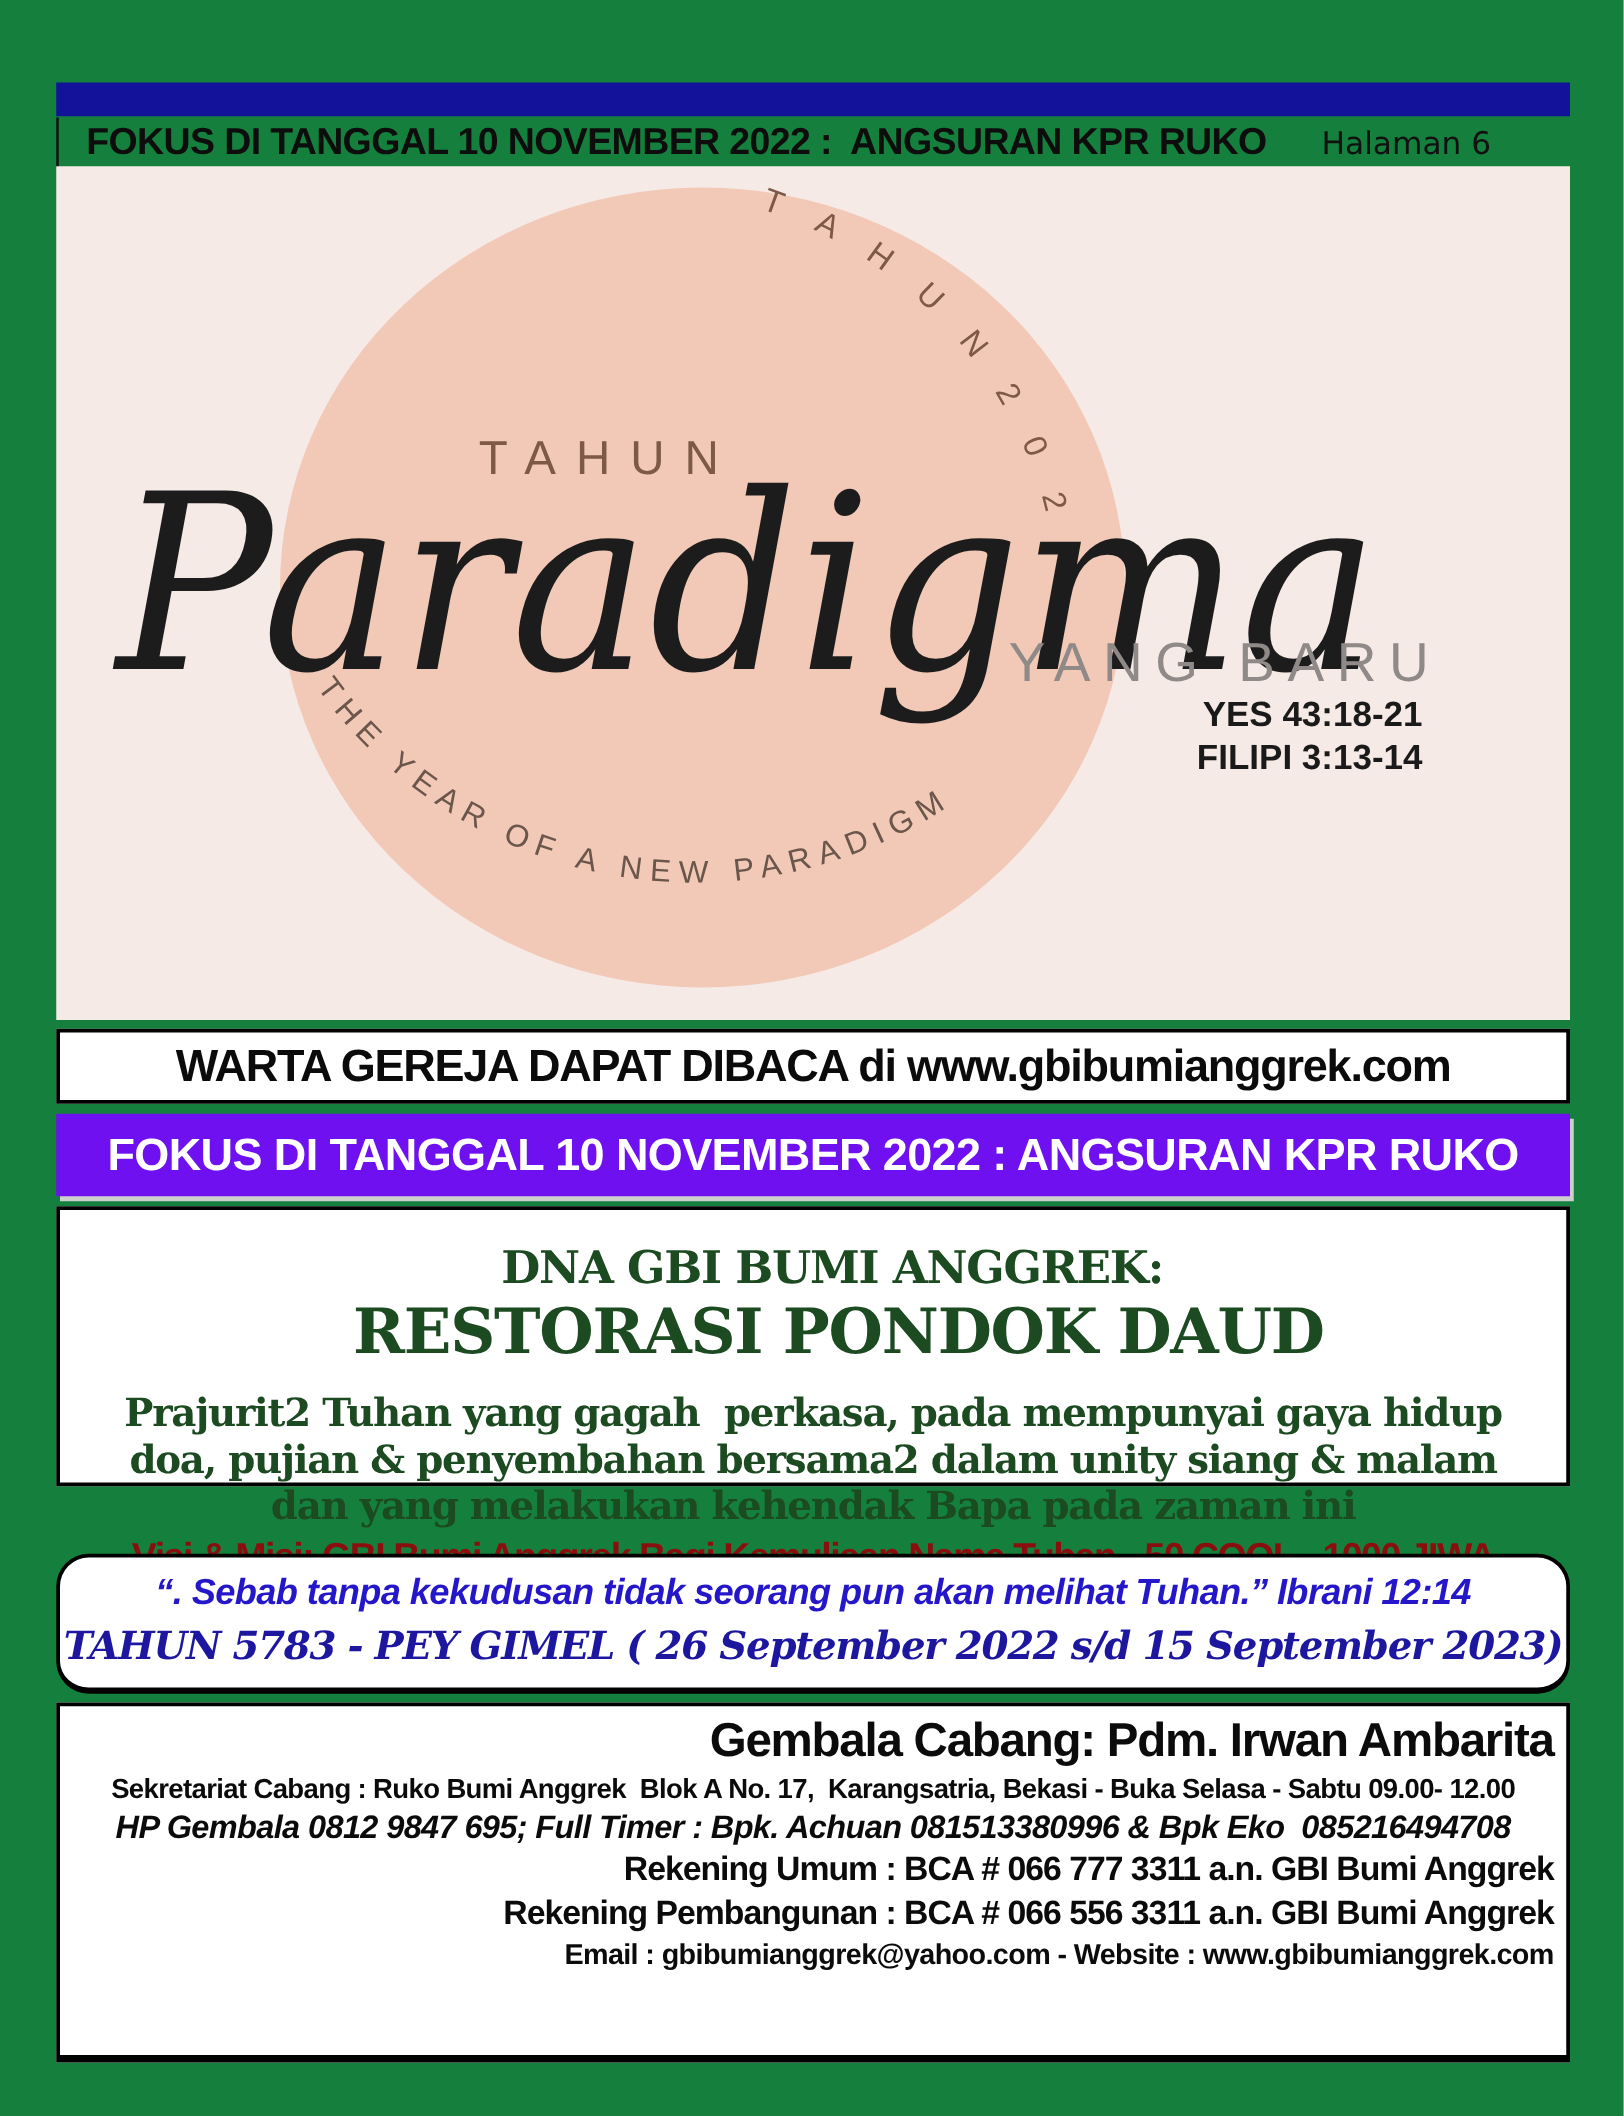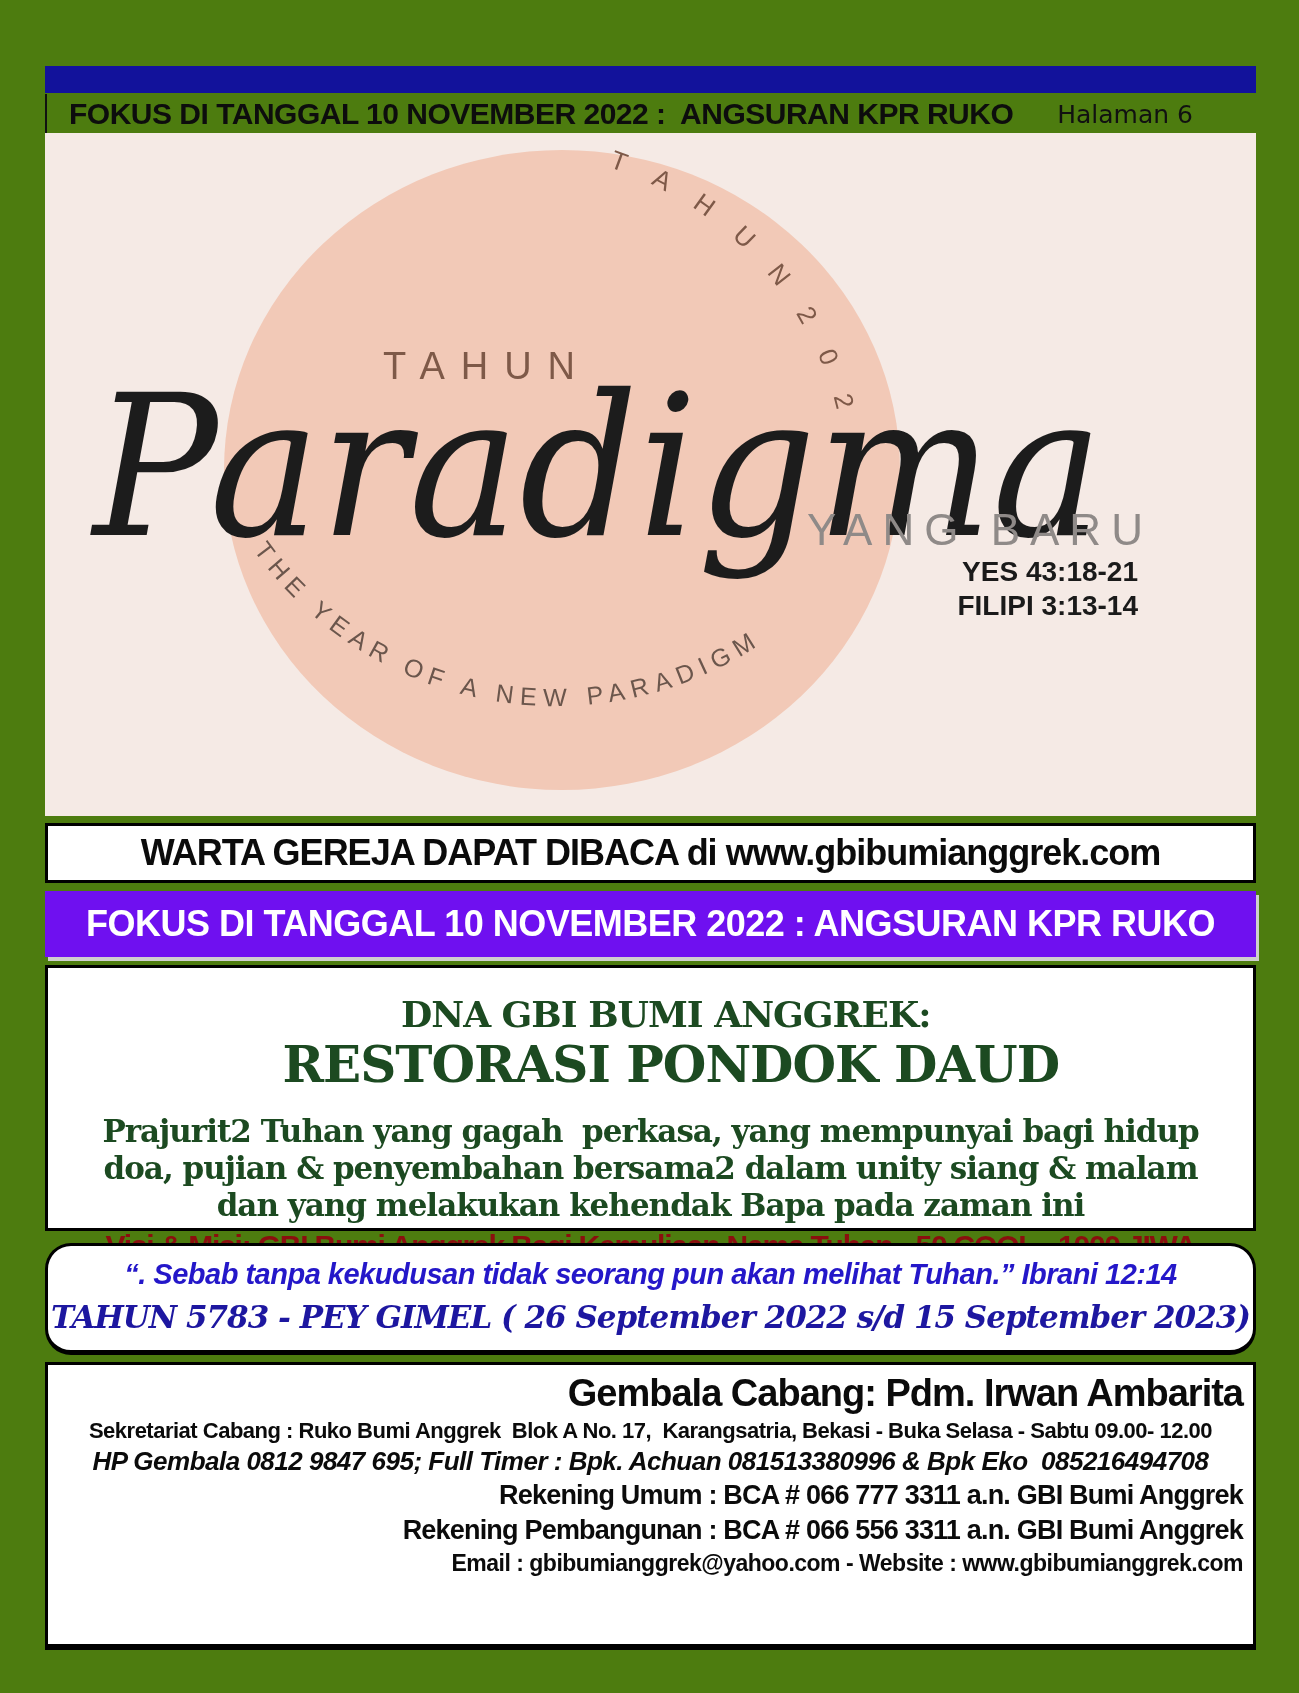--- a/index.html
+++ b/index.html
@@ -1,16 +1,16 @@
 <!DOCTYPE html>
 <html><head>
 <meta charset="utf-8">
 <style>
   html,body{margin:0;padding:0;background:#ffffff;}
-  .page{position:relative;width:1299px;height:1693px;background:#4d7c0f;
+  .page{position:relative;width:1299px;height:1693px;background:#15803d;
         font-family:"Liberation Sans",sans-serif;overflow:hidden;}
   .abs{position:absolute;}
 
   
   .topbar{left:45px;top:66px;width:1211px;height:27px;background:#12129B;}
 
   
   .header-row{left:45px;top:94px;width:1211px;height:40px;border-left:2px solid #111;}
   .hdr-title{position:absolute;left:22px;top:0;font-size:30px;font-weight:700;color:#0d0d0d;
              letter-spacing:-0.5px;white-space:pre;line-height:40px;}
@@ -24,21 +24,21 @@
   
   .box{background:#fff;border:3px solid #000;box-sizing:border-box;}
 
   .warta{left:45px;top:823px;width:1211px;height:60px;text-align:center;}
   .warta-text{font-size:36px;font-weight:700;color:#0b0b0b;line-height:54px;letter-spacing:-1px;white-space:pre;}
 
   .banner{left:45px;top:891px;width:1211px;height:66px;background:#6F10F0;text-align:center;
           box-shadow:3px 4px 0 #cfcfcf;}
   .banner-text{font-size:36px;font-weight:700;color:#ffffff;line-height:66px;letter-spacing:-0.5px;white-space:pre;}
 
-  .dna{left:45px;top:965px;width:1211px;height:266px;text-align:center;}
+  .dna{left:45px;top:965px;width:1211px;height:224px;text-align:center;}
   .dna-headline{margin-top:6px;color:#1C4A21;font-family:"DejaVu Serif",serif;white-space:pre;}
   .dna-label{font-size:36px;font-weight:700;letter-spacing:-1px;}
   .dna-big{font-size:50px;font-weight:700;letter-spacing:-1px;margin-left:10px;}
   .dna-body{color:#1C4A21;font-family:"DejaVu Serif",serif;font-weight:700;font-size:31px;
             line-height:37px;letter-spacing:-1px;white-space:pre;}
   .dna-visi{color:#8B0E0E;font-weight:700;font-size:30px;margin-top:5px;letter-spacing:-1.2px;white-space:pre;}
   .dna-blue{color:#2212D6;font-weight:700;font-size:24px;margin-top:12px;letter-spacing:-0.5px;white-space:pre;}
 
   .verse{left:45px;top:1243px;width:1211px;height:112px;text-align:center;border-bottom-width:5px;border-radius:26px;}
   .verse-l1{margin-top:12px;color:#2417C9;font-style:italic;font-weight:700;font-size:29px;
@@ -94,21 +94,21 @@
 
   <div class="abs banner">
     <span class="banner-text">FOKUS DI TANGGAL 10 NOVEMBER 2022 : ANGSURAN KPR RUKO</span>
   </div>
 
   <div class="abs box dna">
     <div class="dna-headline">
       <span class="dna-label">DNA GBI BUMI ANGGREK:</span>
       <span class="dna-big">RESTORASI PONDOK DAUD</span>
     </div>
-    <div class="dna-body">Prajurit2 Tuhan yang gagah  perkasa, yang mempunyai bagi hidup</div>
+    <div class="dna-body">Prajurit2 Tuhan yang gagah  perkasa, pada mempunyai gaya hidup</div>
     <div class="dna-body">doa, pujian &amp; penyembahan bersama2 dalam unity siang &amp; malam</div>
     <div class="dna-body">dan yang melakukan kehendak Bapa pada zaman ini</div>
     <div class="dna-visi">Visi &amp; Misi: GBI Bumi Anggrek Bagi Kemuliaan Nama Tuhan - 50 COOL - 1000 JIWA</div>
     <div class="dna-blue">Tuhan tambahkan kapasitas bagi pengerja &amp; jemaatnya  - Tuhan tambahkan kapasitas ruangan iba-</div>
   </div>
 
   <div class="abs box verse">
     <div class="verse-l1">“. Sebab tanpa kekudusan tidak seorang pun akan melihat Tuhan.” Ibrani 12:14</div>
     <div class="verse-l2">TAHUN 5783 - PEY GIMEL ( 26 September 2022 s/d 15 September 2023)</div>
   </div>

